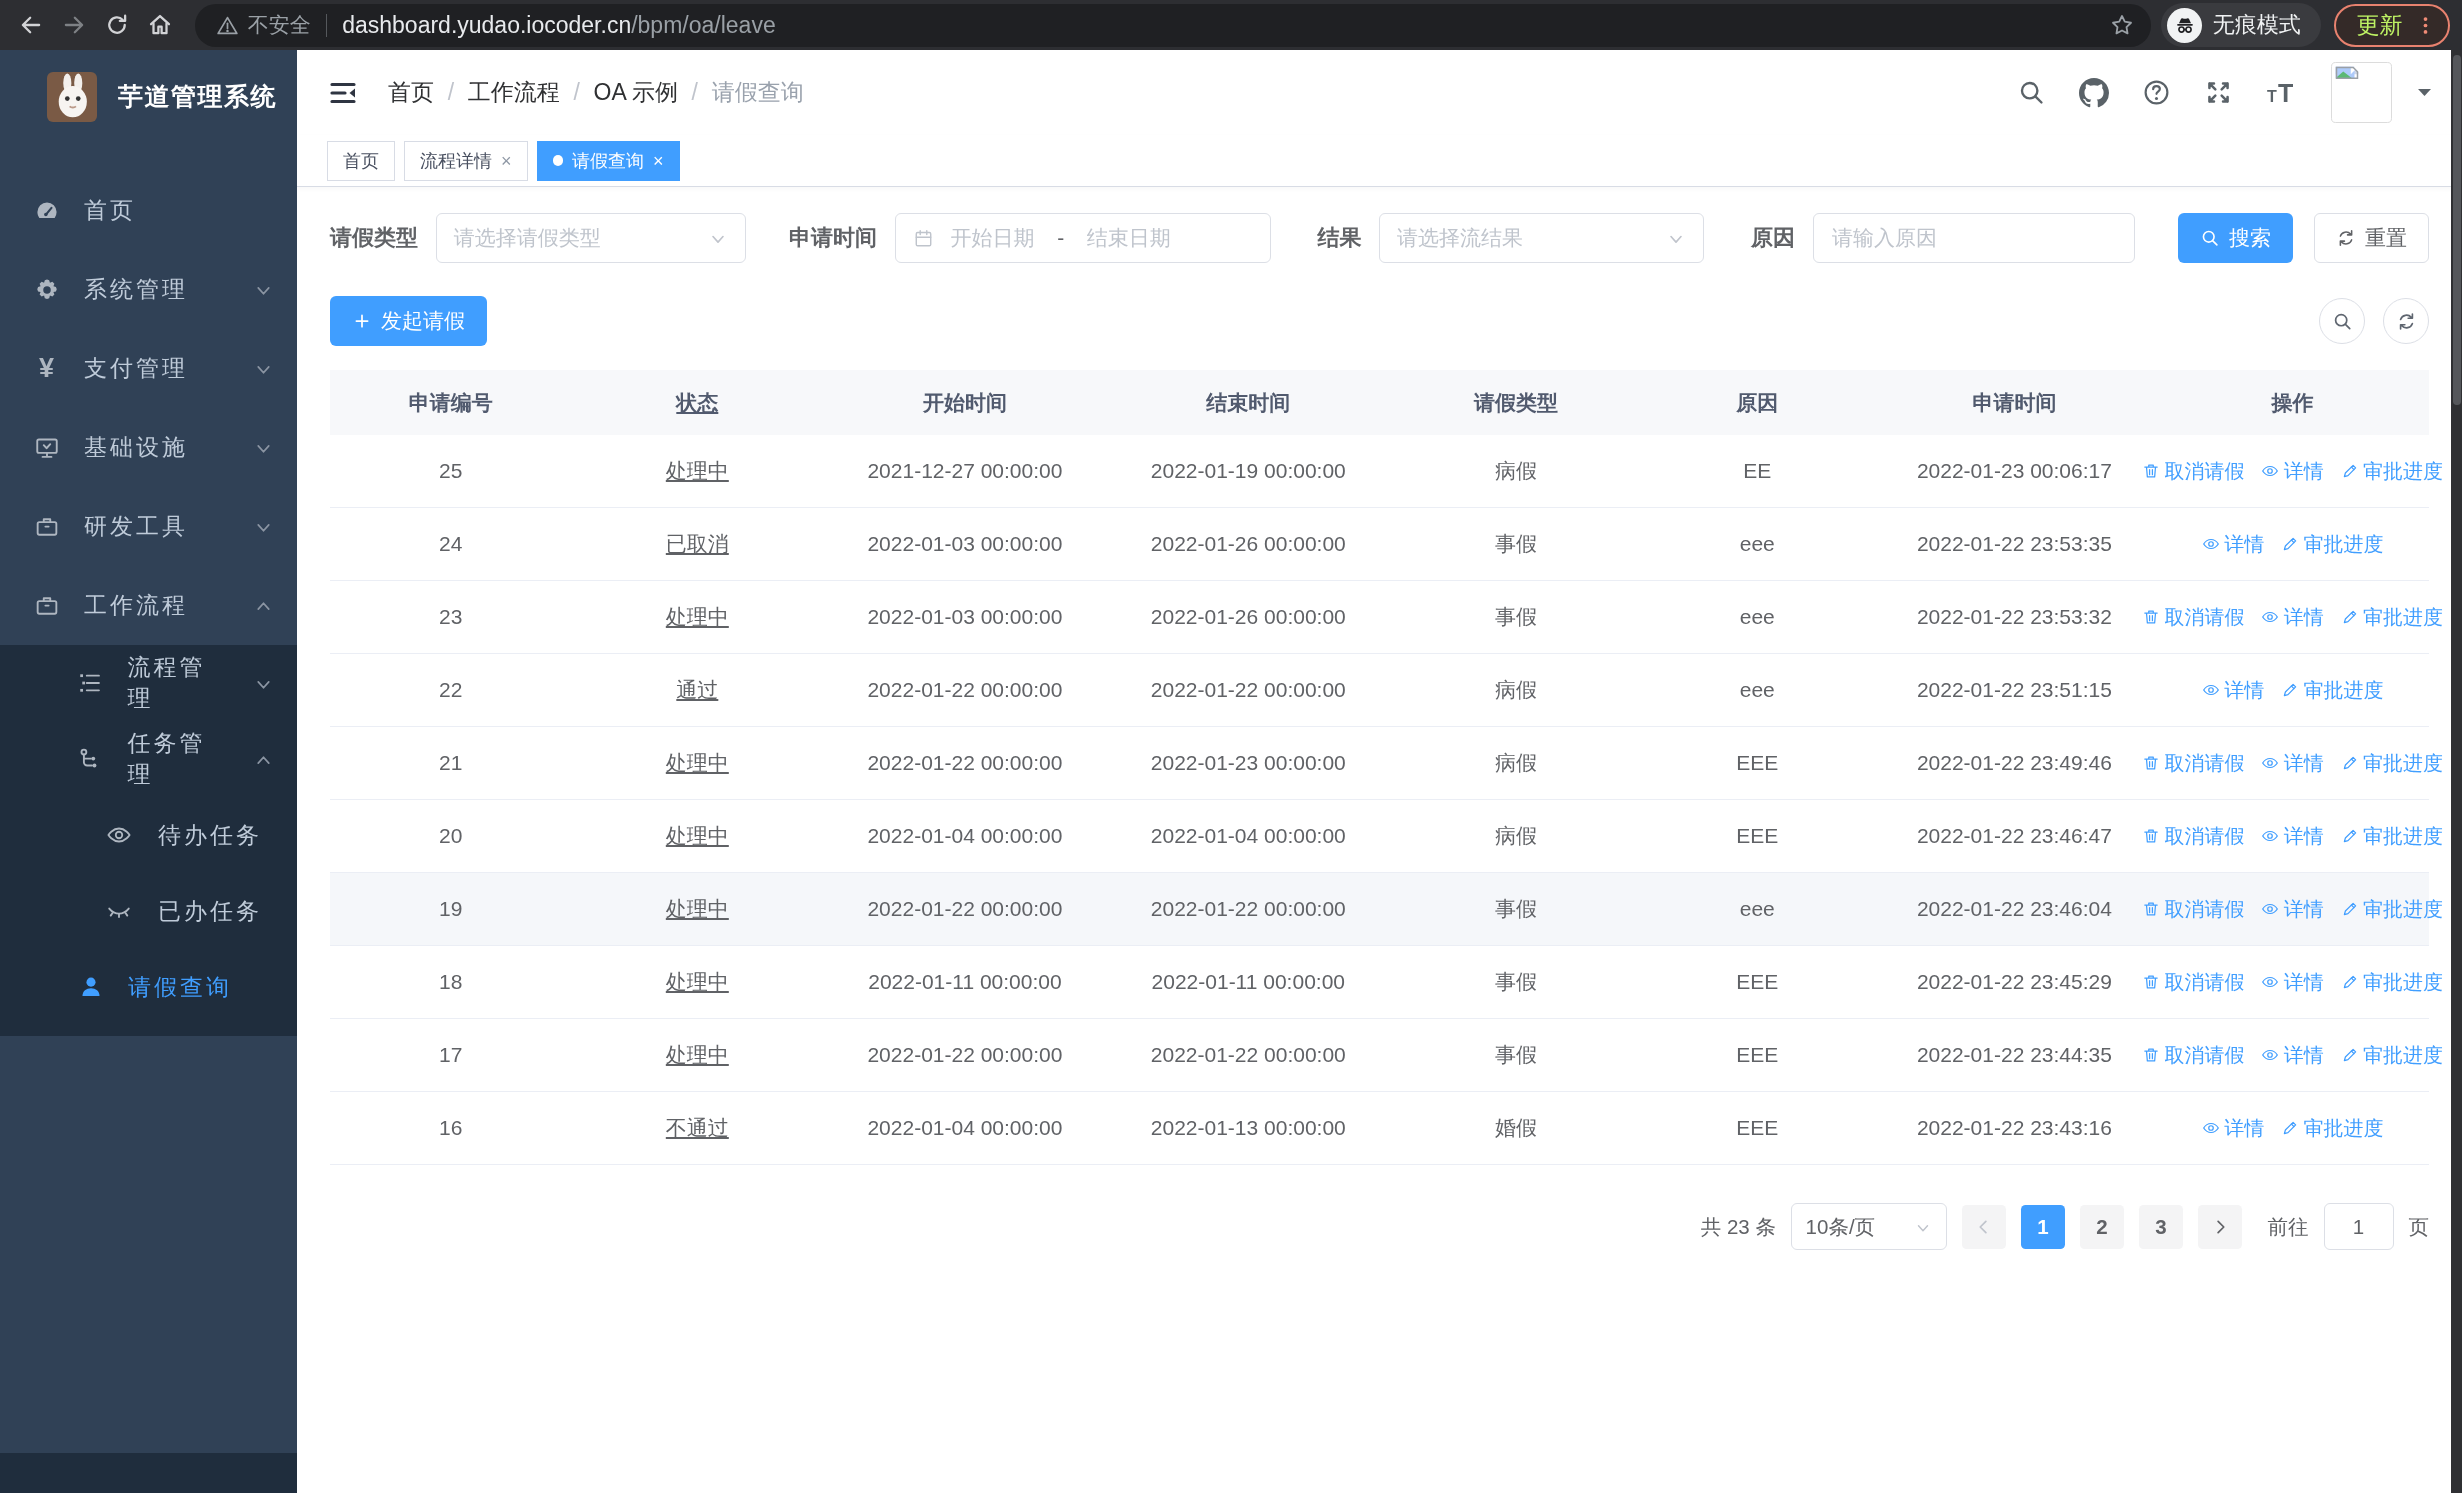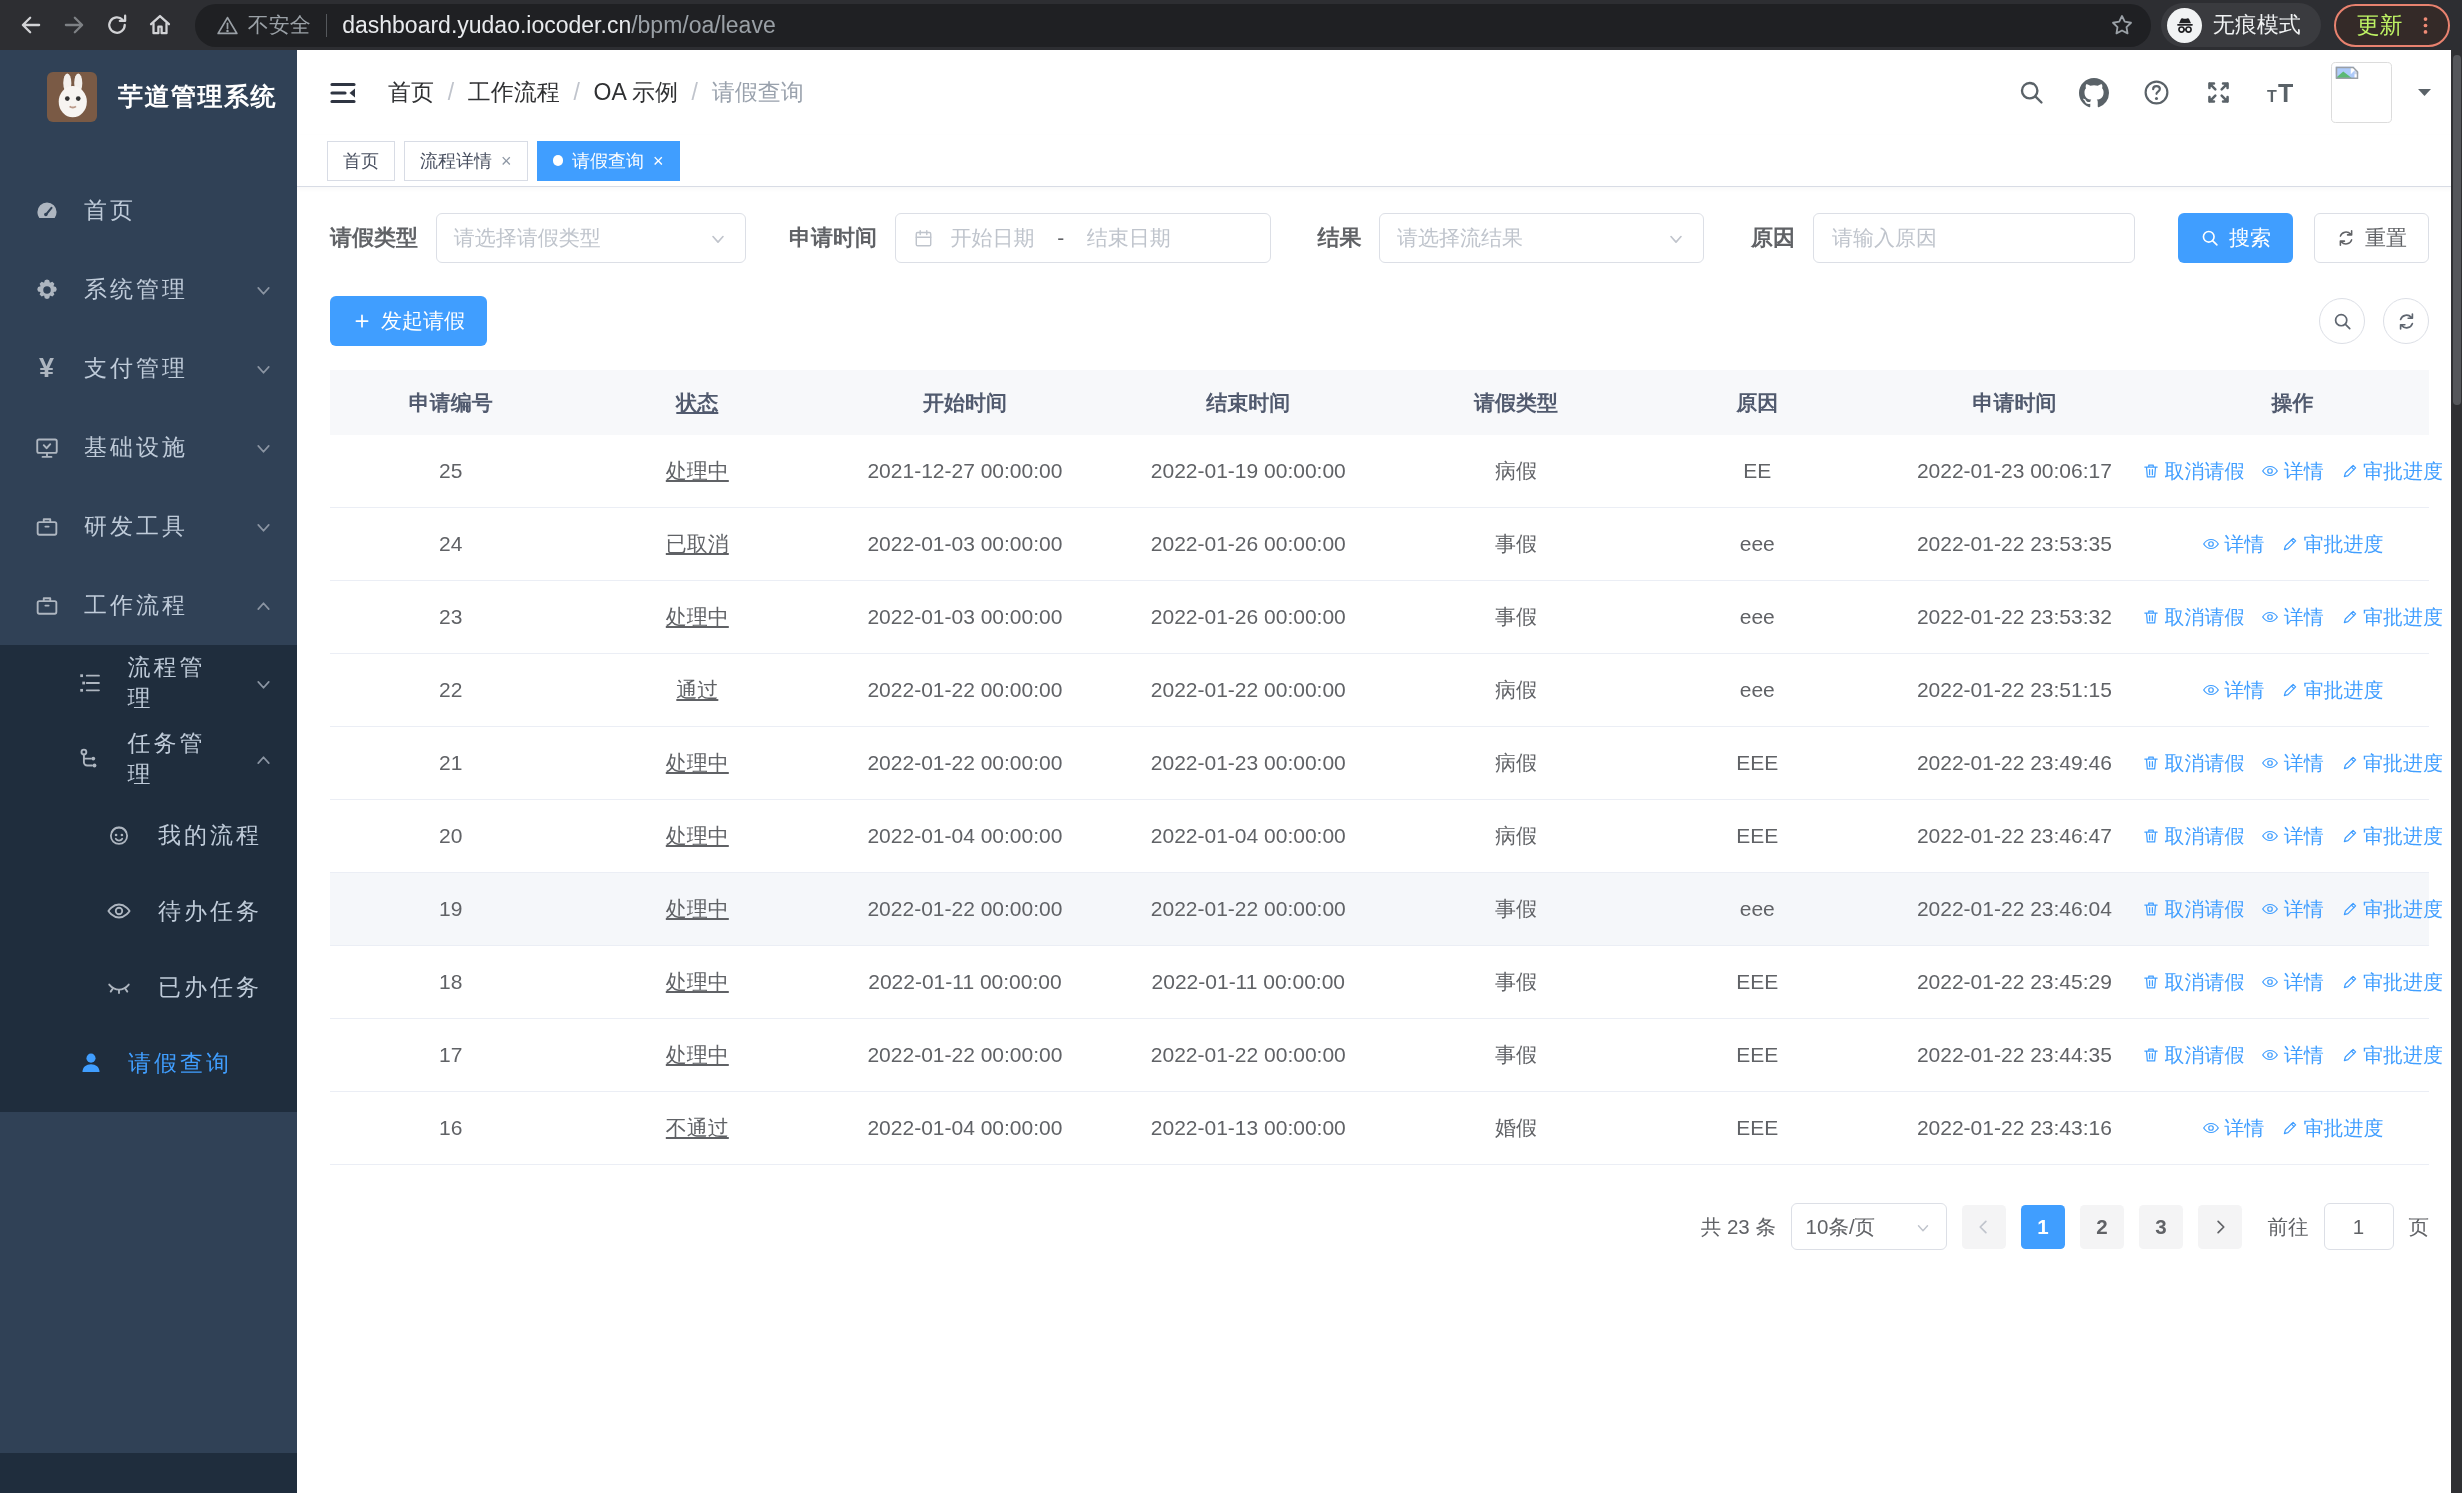--- a/index.html
+++ b/index.html
@@ -489,28 +489,20 @@
               </svg>
             </span>
           <span class="txt">任务管理</span>
           <span class="arrow"><svg class="ic" width="21" height="21" viewBox="0 0 28 28">
                 <use href="#i-chevup"></use>
               </svg></span>
         </div>
         <div class="s-item lv3">
           <span class="sic">
               <svg class="ic" width="26" height="26" viewBox="0 0 34 34">
-                <use href="#i-face"></use>
-              </svg>
-            </span>
-          <span class="txt">我的流程</span>
-        </div>
-        <div class="s-item lv3">
-          <span class="sic">
-              <svg class="ic" width="26" height="26" viewBox="0 0 34 34">
                 <use href="#i-eye"></use>
               </svg>
             </span>
           <span class="txt">待办任务</span>
         </div>
         <div class="s-item lv3">
           <span class="sic">
               <svg class="ic" width="26" height="26" viewBox="0 0 34 34">
                 <use href="#i-eyeclosed"></use>
               </svg>

